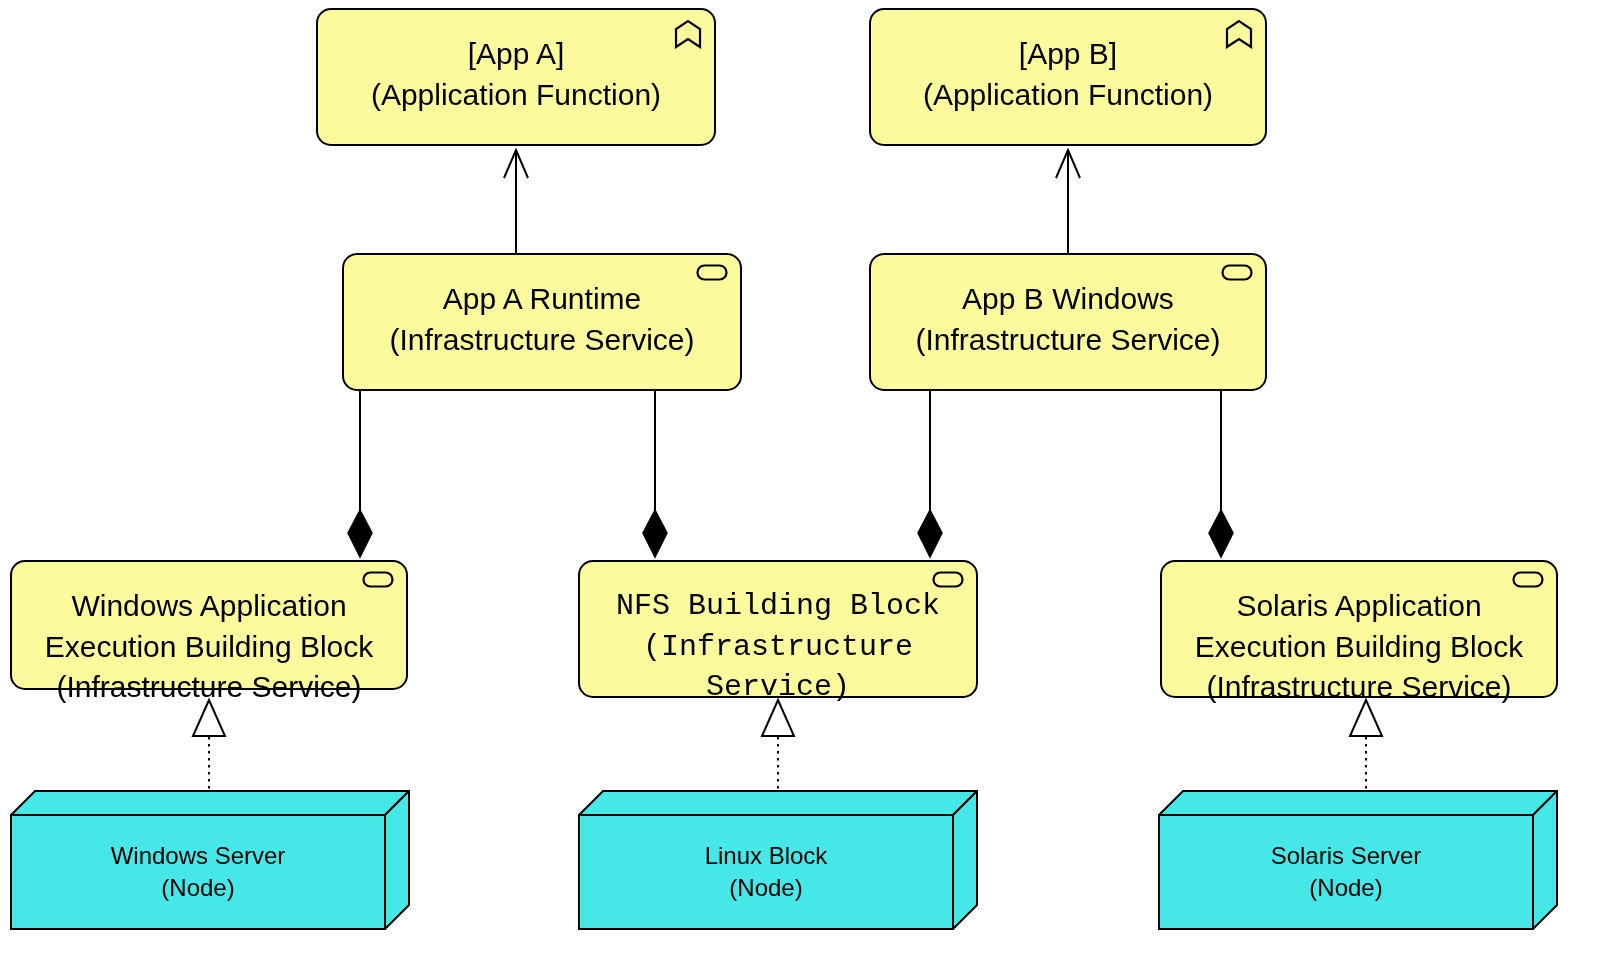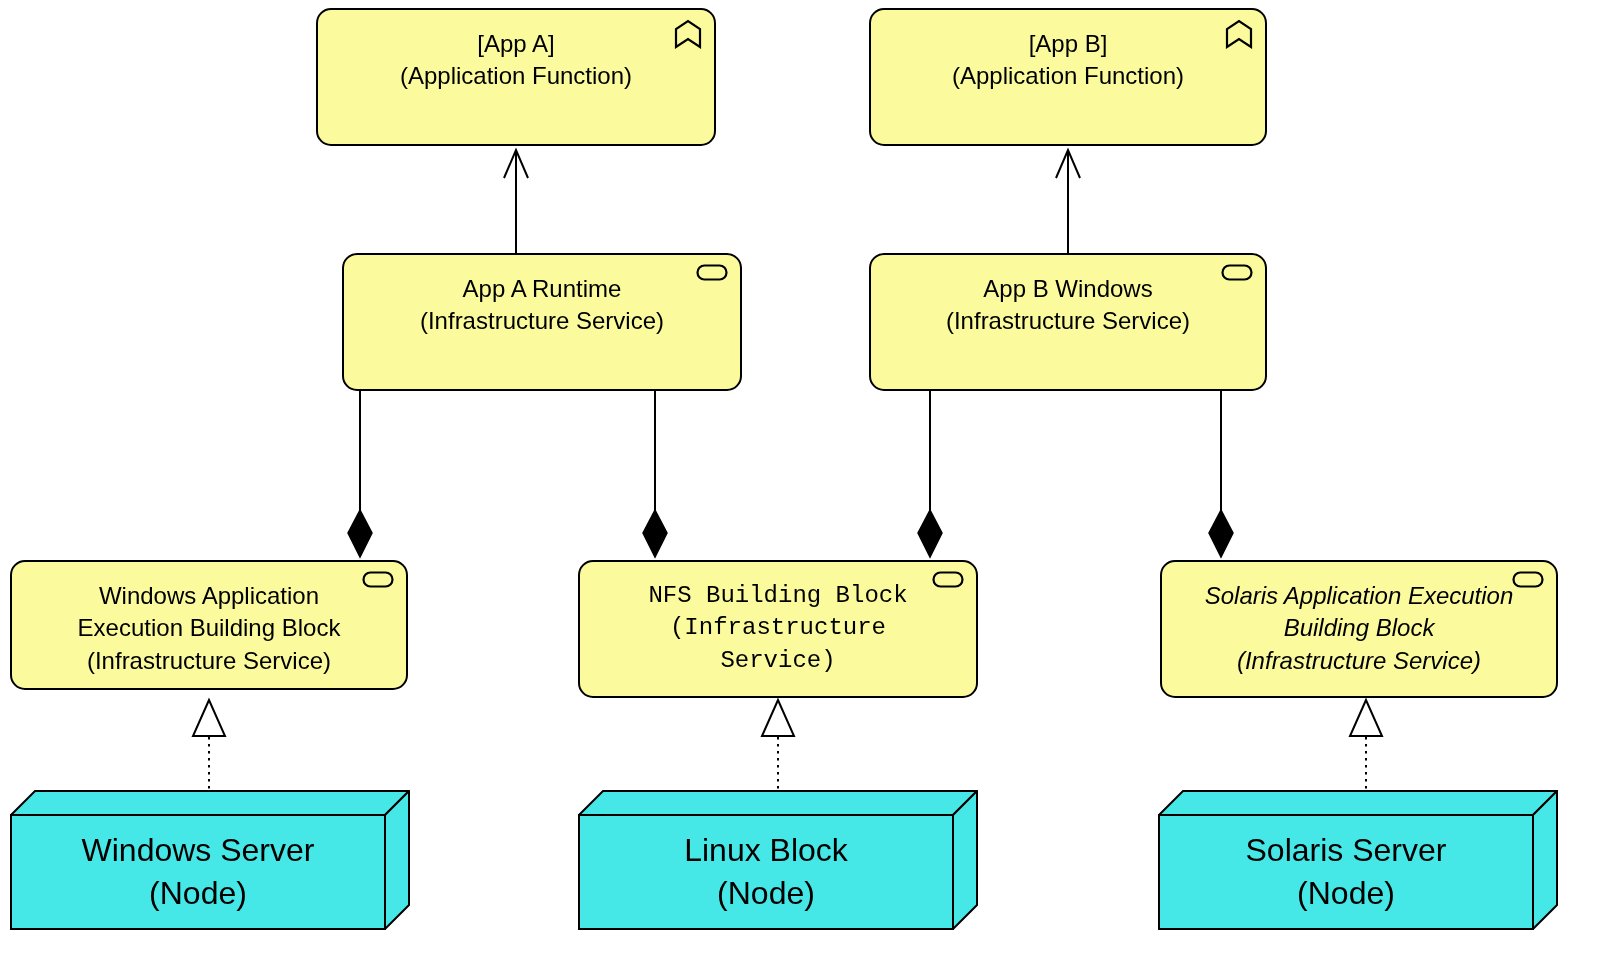--- a/index.html
+++ b/index.html
@@ -12,42 +12,42 @@
     background: var(--background, #ffffff);
     overflow: hidden;
   }
   
   .el {
     position: absolute;
     border: 2px solid var(--stroke-black, #000);
     border-radius: 15px;
     background: var(--app-yellow, #FBFB9E);
     text-align: center;
-    padding-top: 18px;
-    font-size: 24px;
+    padding-top: 24px;
+    font-size: 30px;
     line-height: 1.35;
     z-index: 1;
   }
   .el .label { max-width: 330px; margin: 0 auto; }
   .corner-icon { position: absolute; top: 9px; right: 12px; line-height: 0; }
   .corner-icon svg { display: block; }
 
   
   .node { position: absolute; width: 400px; height: 140px; z-index: 1; }
   .node > svg { position: absolute; left: 0; top: 0; }
   .node polygon {
     fill: var(--node-cyan, #46E7E7);
     stroke: var(--stroke-black, #000);
     stroke-width: 2;
     stroke-linejoin: miter;
   }
   .node .label {
     position: absolute; left: 1px; top: 25px; width: 374px; height: 114px;
     display: flex; flex-direction: column; justify-content: center;
-    text-align: center; font-size: 32px; line-height: 1.35;
+    text-align: center; font-size: 24px; line-height: 1.35;
   }
 
   
   .connectors {
     position: absolute; left: 0; top: 0; width: 1609px; height: 963px;
     pointer-events: none; z-index: 5;
   }
   .connectors .edge-line { stroke: #000; stroke-width: 2; fill: none; }
   .connectors .dotted { stroke-dasharray: 2.5 4.5; }
   .connectors .open-arrowhead { stroke: #000; stroke-width: 2; fill: none; }
@@ -124,21 +124,21 @@
       <svg width="32" height="17" viewBox="0 0 32 17">
         <rect x="1.5" y="1.5" width="29" height="14" rx="7" fill="none" stroke="#000" stroke-width="2.2"></rect>
       </svg>
     </span>
     <div class="label">
       <div>NFS Building Block</div>
       <div>(Infrastructure Service)</div>
     </div>
   </div>
 
-  <div class="el" style="left:1160px; top:560px; width:398px; height:138px;font-style:italic;">
+  <div class="el" style="left:1160px; top:560px; width:398px; height:138px;">
     <span class="corner-icon">
       <svg width="32" height="17" viewBox="0 0 32 17">
         <rect x="1.5" y="1.5" width="29" height="14" rx="7" fill="none" stroke="#000" stroke-width="2.2"></rect>
       </svg>
     </span>
     <div class="label">
       <div>Solaris Application Execution Building Block</div>
       <div>(Infrastructure Service)</div>
     </div>
   </div>

